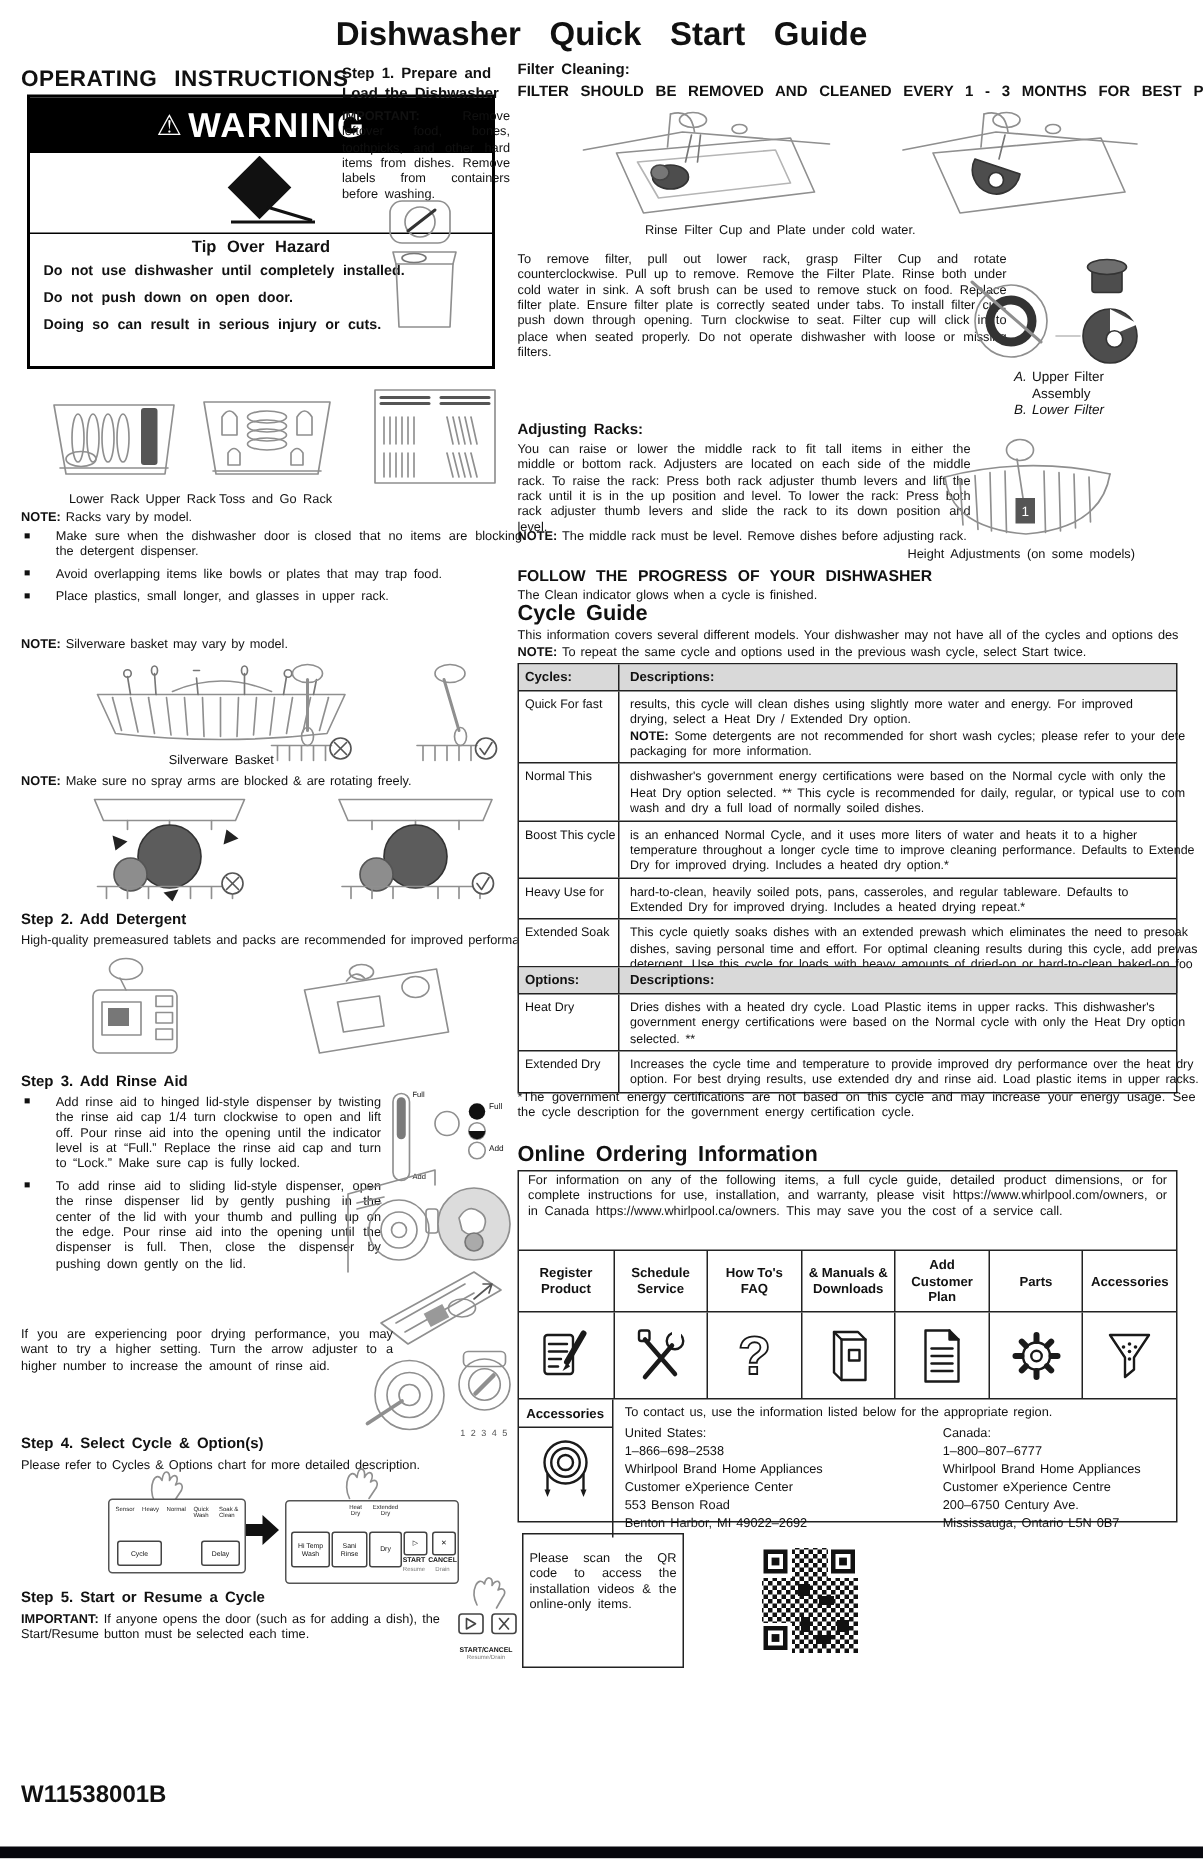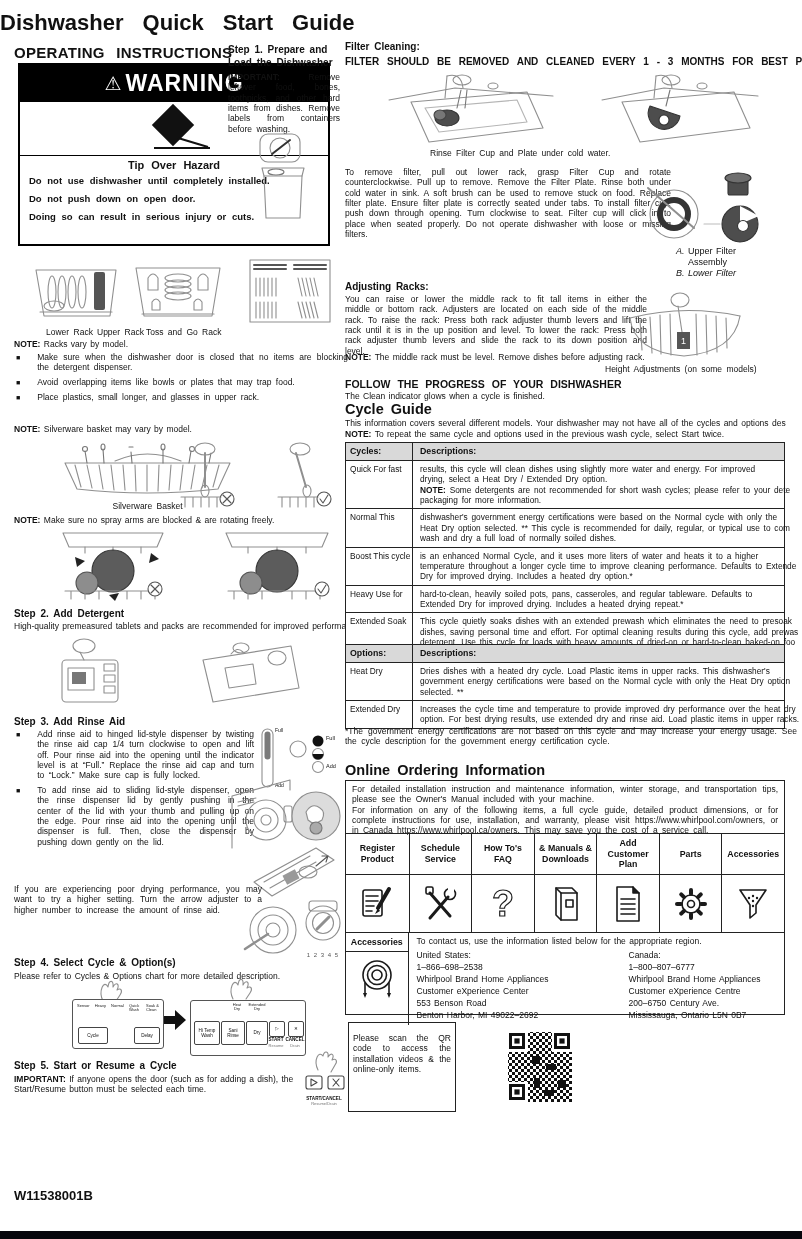--- a/index.html
+++ b/index.html
@@ -34,21 +34,21 @@
   .addr div{line-height:1.4;white-space:nowrap}
   .micro{font-size:4px;line-height:1.1;color:#222}
   .pbtn{position:absolute;border:1px solid #444;border-radius:2px;background:#fff;
         font-size:4.6px;line-height:1.1;text-align:center;display:flex;align-items:center;justify-content:center}
 </style>
 </head>
 <body>
 
 <div id="page">
 
-  <div class="abs b" style="left:0;top:10px;width:802px;text-align:left;font-size:22px;word-spacing:13px">Dishwasher Quick Start Guide</div>
+  <div class="abs b" style="left:0;top:10px;width:802px;text-align:center;font-size:22px;word-spacing:13px">Dishwasher Quick Start Guide</div>
 
   <div class="abs b" style="left:14px;top:44px;font-size:15px;word-spacing:7px;letter-spacing:.3px">OPERATING INSTRUCTIONS</div>
 
   <div class="abs" style="left:18px;top:63px;width:308px;height:179px;border:2px solid #000">
     <div style="background:#000;color:#fff;height:37px;display:flex;align-items:center;justify-content:center;gap:4px">
       <span style="font-size:19px">⚠</span>
       <span class="b" style="font-size:23px;letter-spacing:1px">WARNING</span>
     </div>
     <div style="height:53px;display:flex;align-items:center;justify-content:center;border-bottom:1.5px solid #000">
       <svg width="120" height="50" viewBox="0 0 120 50">
@@ -396,21 +396,21 @@
       <rect x="14" y="28" width="16" height="13" rx="2" stroke="#444"></rect>
       <polygon points="19,31 19,38 25,34.5" stroke="#444"></polygon>
       <rect x="36" y="28" width="16" height="13" rx="2" stroke="#444"></rect>
       <line x1="41" y1="31" x2="47" y2="38" stroke="#444"></line>
         <line x1="47" y1="31" x2="41" y2="38" stroke="#444"></line>
     </svg>
     <div class="b" style="font-size:4.6px;text-align:center">START/CANCEL</div>
     <div style="font-size:4px;text-align:center;color:#777">Resume/Drain</div>
   </div>
 
-  <div class="abs b" style="left:14px;top:1188px;font-size:13px">W11538001B</div>
+  <div class="abs b" style="left:14px;top:1188px;font-size:16px">W11538001B</div>
 
   <div class="abs sh" style="left:228px;top:44px;width:112px">
     <div>Step 1. Prepare and</div>
       <div>Load the Dishwasher</div>
   </div>
   <div class="abs t tj" style="left:228px;top:72px;width:112px">
     <span class="b">IMPORTANT:</span>
     <span>Remove leftover food, bones, toothpicks, and other hard items from dishes. Remove labels from containers before washing.</span>
   </div>
   <svg class="sk abs" style="left:252px;top:132px" width="62" height="90" viewBox="0 0 62 90">
@@ -580,21 +580,20 @@
         <div class="ln">option.  For best drying  results, use extended dry and rinse aid. Load plastic items in upper racks.</div>
       </div>
     </div>
   </div>
 
   <div class="abs t tj" style="left:345px;top:726px;width:452px">*The government energy certifications are not based on this cycle and may increase your energy usage. See the cycle description for the government energy certification cycle.</div>
 
   <div class="abs big nw" style="left:345px;top:762px">Online Ordering Information</div>
 
   <div class="obox" style="left:345px;top:780px;width:438px;height:233px">
-    <div class="t tj" style="padding:3px 6px 0 6px">For detailed installation instruction and maintenance information, winter storage, and transportation tips, please see the Owner's Manual included with your machine.</div>
     <div class="t tj" style="padding:0 6px">For information on any of the following items, a full cycle guide, detailed product dimensions, or for complete instructions for use, installation, and warranty, please visit https://www.whirlpool.com/owners, or in Canada https://www.whirlpool.ca/owners. This may save you the cost of a service call.</div>
 
     <div class="abs" style="left:0;top:52px;width:100%">
       <div class="ghead" style="height:40px;border-top:1px solid #222;border-bottom:1px solid #222">
         <div class="gcell">Register Product</div>
         <div class="gcell">Schedule Service</div>
         <div class="gcell">How To's FAQ</div>
         <div class="gcell">&amp; Manuals &amp; Downloads</div>
         <div class="gcell">Add Customer Plan</div>
         <div class="gcell">Parts</div>

